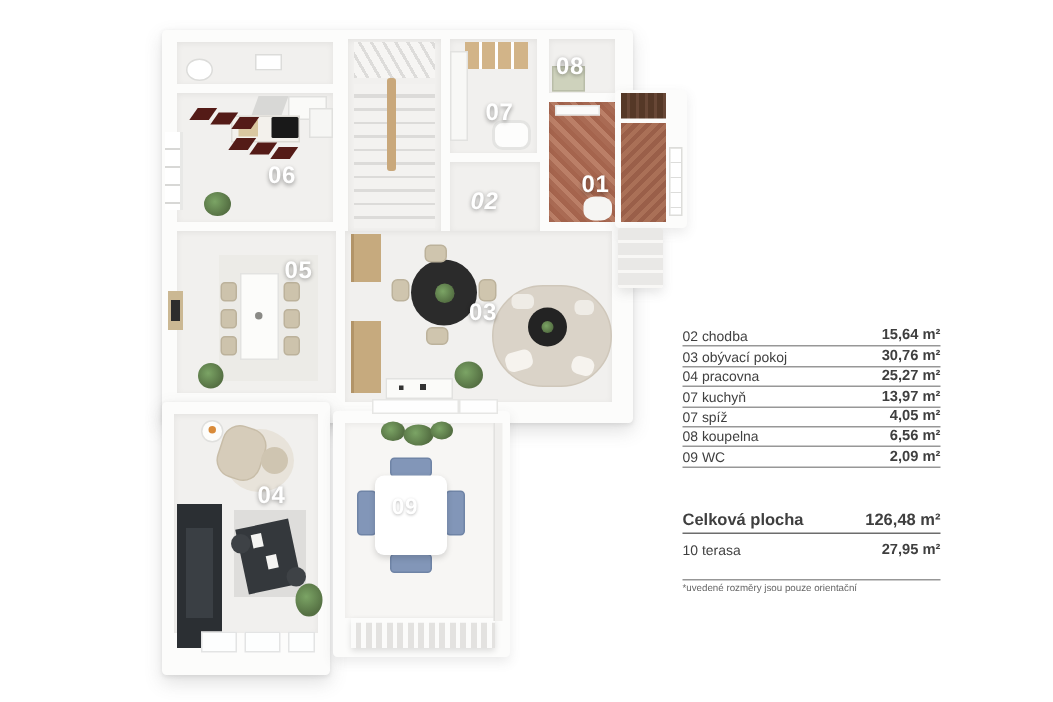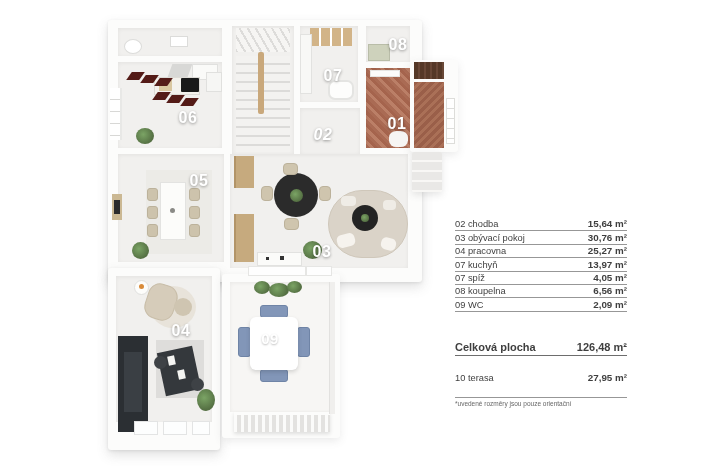--- a/index.html
+++ b/index.html
@@ -22,21 +22,21 @@
   .chairb{position:absolute;background:#cdc3ac;border:1px solid #bcb29b;border-radius:3px;box-sizing:border-box;}
   .tchair{position:absolute;background:#8296b8;border:1px solid #6f84a6;border-radius:3px;box-sizing:border-box;}
   
   .legend{position:absolute;left:455px;top:218px;width:172px;}
   .ltitle{font-size:11.5px;font-weight:bold;margin:0 0 16px 0;}
   .lrow{display:flex;justify-content:space-between;align-items:flex-end;height:13.4px;
         border-bottom:1px solid #979797;font-size:9.3px;box-sizing:border-box;padding-bottom:1px;}
   .lval{font-weight:bold;font-size:9.8px;white-space:nowrap;}
   .ltotal{display:flex;justify-content:space-between;align-items:flex-end;height:16px;margin-top:28px;
           border-bottom:1px solid #6d6d6d;font-size:11px;font-weight:bold;box-sizing:border-box;padding-bottom:2px;}
-  .lextra{display:flex;justify-content:space-between;align-items:flex-end;height:14px;margin-top:27px;
+  .lextra{display:flex;justify-content:space-between;align-items:flex-end;height:14px;margin-top:16px;
           border-bottom:1px solid #979797;font-size:9.3px;box-sizing:border-box;padding-bottom:14px;}
   .lfoot{font-size:6.5px;color:#666;margin-top:2px;}
 </style>
 </head>
 <body>
 
 <div id="screen">
 
   <div class="abs" style="left:0;top:0;width:468px;height:468px;">
 
@@ -153,25 +153,25 @@
     <div class="tchair" style="left:260px;top:305px;width:28px;height:13px;"></div>
     <div class="tchair" style="left:260px;top:369px;width:28px;height:13px;"></div>
     <div class="tchair" style="left:238px;top:327px;width:13px;height:30px;"></div>
     <div class="tchair" style="left:297px;top:327px;width:13px;height:30px;"></div>
     <div class="furn" style="left:250px;top:317px;width:48px;height:53px;background:#ffffff;border-radius:6px;box-shadow:0 2px 4px rgba(0,0,0,.15);"></div>
     <div class="furn" style="left:234px;top:412px;width:96px;height:20px;background:repeating-linear-gradient(90deg,#fbfbfa 0 3px,#e3e2e0 3px 7px);border-top:3px solid #fcfcfb;box-shadow:0 2px 4px rgba(0,0,0,.12);box-sizing:border-box;"></div>
     <div class="furn" style="left:329px;top:282px;width:6px;height:132px;background:#f0efed;border-left:1px solid #e2e1df;box-sizing:border-box;"></div>
 
     <div class="rlabel" style="left:188px;top:118px;">06</div>
     <div class="rlabel" style="left:333px;top:76px;">07</div>
-    <div class="rlabel" style="left:398px;top:45px;">08</div>
+    <div class="rlabel" style="left:380px;top:45px;">08</div>
     <div class="rlabel" style="left:397px;top:124px;">01</div>
     <div class="rlabel" style="left:323px;top:135px;font-style:italic;">02</div>
     <div class="rlabel" style="left:199px;top:181px;">05</div>
-    <div class="rlabel" style="left:322px;top:209px;margin-top:43px;">03</div>
+    <div class="rlabel" style="left:322px;top:209px;">03</div>
     <div class="rlabel" style="left:181px;top:331px;">04</div>
     <div class="rlabel small" style="left:270px;top:338px;">09</div>
   </div>
 
   <div class="legend">
 
     <div class="lrow">
       <span class="lname">02 chodba</span>
       <span class="lval">15,64 m²</span>
     </div>

